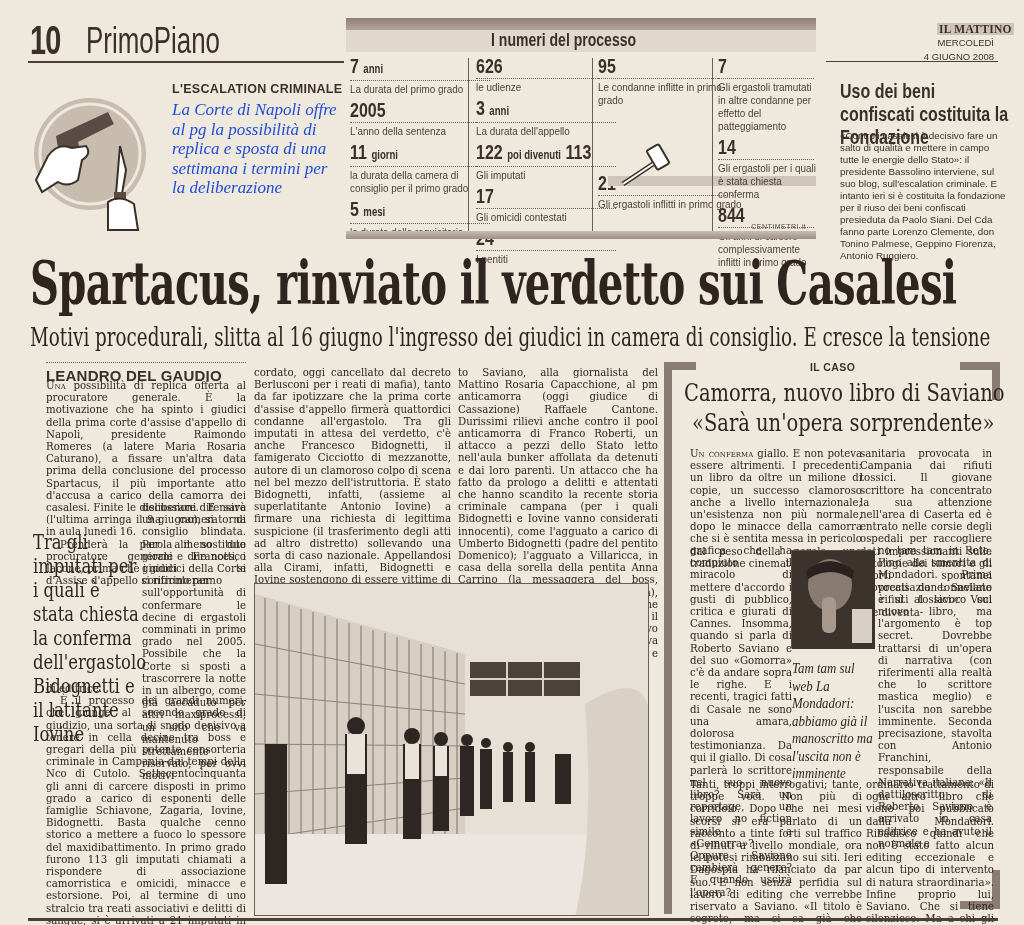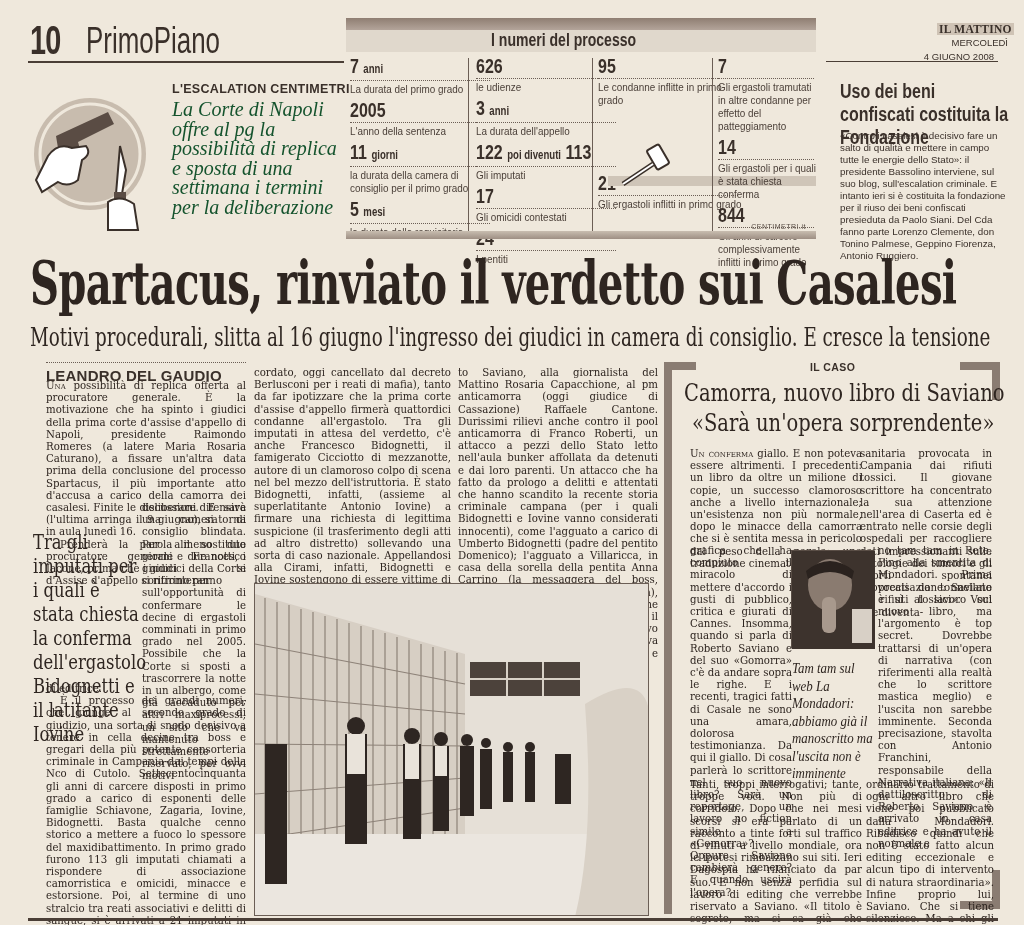--- a/index.html
+++ b/index.html
@@ -10,42 +10,42 @@
   .lserif{font-family:"Liberation Serif",serif}
 
   
   #page-num{left:30px;top:18px;font-size:40px;font-family:"Liberation Sans",sans-serif;font-weight:bold;transform:scaleX(.72);transform-origin:left top;letter-spacing:-1px;color:#3a302a}
   #section{left:86px;top:20px;font-size:36px;font-family:"Liberation Sans",sans-serif;transform:scaleX(.72);transform-origin:left top;color:#3a302a;letter-spacing:0}
   #head-rule{left:28px;top:61px;width:316px;height:2px;background:#4a3e36}
 
   
   #esc-icon{left:28px;top:84px;width:130px;height:150px}
   #esc-kicker{left:172px;top:82px;font-size:12.5px;font-weight:bold;letter-spacing:.3px;color:#3a302a}
-  #esc-deck{left:172px;top:100px;width:170px;font-size:20px;font-style:italic;line-height:19.5px;color:#14532d}
+  #esc-deck{left:172px;top:100px;width:170px;font-size:17px;font-style:italic;line-height:19.5px;color:#1d4ed8}
 
   
   #num-panel{left:346px;top:16px;width:470px;height:224px}
   #num-topbar{left:0;top:2px;width:470px;height:12px;background:linear-gradient(#8f7e72,#b3a49a)}
   #num-title{left:145px;top:14px;font-size:18px;font-weight:bold;transform:scaleX(.78);transform-origin:left top;color:#3a302a}
   #num-titlebar{left:0;top:14px;width:470px;height:22px;background:#d6cdc1;opacity:.6}
   .num-col{top:40px;width:148px}
   .ncol-div{top:42px;width:1px;height:180px;background:#6b5e55}
   .ni{margin-bottom:4px}
   .nv{font-size:20px;font-weight:bold;transform:scaleX(.8);transform-origin:left bottom;display:inline-block;color:#3a302a;line-height:20px;white-space:nowrap}
   .nv .unit{font-size:12px}
   .ndots{border-top:1px dotted #6b5e55;margin:1px 0 2px 0;width:140px}
   .nl{font-size:11px;line-height:13px;color:#4a3f38;transform:scaleX(.9);transform-origin:left top;width:160px}
   #num-bottombar{left:0;top:215px;width:470px;height:8px;background:linear-gradient(#c8bdb0,#9e8f84)}
   #num-credit{right:10px;top:207px;font-size:7px;color:#5a4e46;letter-spacing:.5px}
   #gavel{left:265px;top:126px;width:70px;height:50px}
   #gavel-band{left:262px;top:160px;width:208px;height:10px;background:#cfc5b8}
 
   
   #paper-name{left:937px;top:23px;font-size:11.5px;font-weight:bold;letter-spacing:.3px;background:#cfc3b5;padding:0 2px;color:#3a302a;font-family:"Liberation Serif",serif}
-  #paper-day{right:16px;top:37px;font-size:9.5px;color:#3a302a}
+  #paper-day{right:30px;top:37px;font-size:9.5px;color:#3a302a}
   #paper-date{right:30px;top:51px;font-size:9.5px;color:#3a302a}
   #rh-rule{left:826px;top:61px;width:172px;height:1px;background:#4a3e36}
   #side-title{left:840px;top:80px;width:170px;font-size:20px;font-weight:bold;line-height:23px;transform:scaleX(.8);transform-origin:left top;width:215px;color:#3a302a}
   #side-body{left:840px;top:130px;width:170px;font-size:9.8px;line-height:12px;color:#3a302a}
 
   
   #headline{left:30px;top:248px;font-size:60px;font-weight:bold;letter-spacing:-1px;white-space:nowrap;transform:scaleX(.67);transform-origin:left top;color:#2e2520;font-family:"DejaVu Serif",serif}
   #subhead{left:30px;top:322px;font-size:26px;white-space:nowrap;transform:scaleX(.705);transform-origin:left top;color:#2e2520;font-family:"DejaVu Serif",serif}
 
   
@@ -98,21 +98,21 @@
   <svg width="130" height="150" viewBox="0 0 130 150">
     <circle cx="62" cy="70" r="56" fill="#c8bcae"></circle>
     <circle cx="62" cy="70" r="50" fill="none" stroke="#efe8dc" stroke-width="3"></circle>
     <path d="M28 52 L80 28 L86 40 L50 58 L54 72 L42 78 L36 62 L30 64 Z" fill="#5a4c44"></path>
     <path d="M20 72 Q30 58 44 64 L58 62 Q64 70 54 76 L50 96 Q40 104 30 98 L14 108 L8 96 Z" fill="#fff" stroke="#3a302a" stroke-width="2"></path>
     <path d="M92 62 L98 86 L94 110 L88 110 Z" fill="#fff" stroke="#3a302a" stroke-width="2"></path>
     <rect x="86" y="108" width="12" height="18" fill="#5a4c44"></rect>
     <path d="M80 118 Q92 110 106 120 L110 146 L80 146 Z" fill="#fff" stroke="#3a302a" stroke-width="2"></path>
   </svg>
 </div>
-<div class="abs sans" id="esc-kicker">L'ESCALATION CENTIMETRI</div>
+<div class="abs sans" id="esc-kicker">L'ESCALATION CRIMINALE</div>
 <div class="abs lserif" id="esc-deck">La Corte di Napoli offre al pg la possibilità di replica e sposta di una settimana i termini per la deliberazione</div>
 
 <div class="abs sans" id="num-panel">
   <div class="abs" id="num-topbar"></div>
   <div class="abs" id="num-titlebar"></div>
   <div class="abs" id="num-title">I numeri del processo</div>
 
   <div class="abs num-col" style="left:4px">
     <div class="ni"><span class="nv"><span>7</span> <span class="unit">anni</span></span><div class="ndots"></div><div class="nl">La durata del primo grado</div></div>
     <div class="ni"><span class="nv">2005</span><div class="ndots"></div><div class="nl">L'anno della sentenza</div></div>

